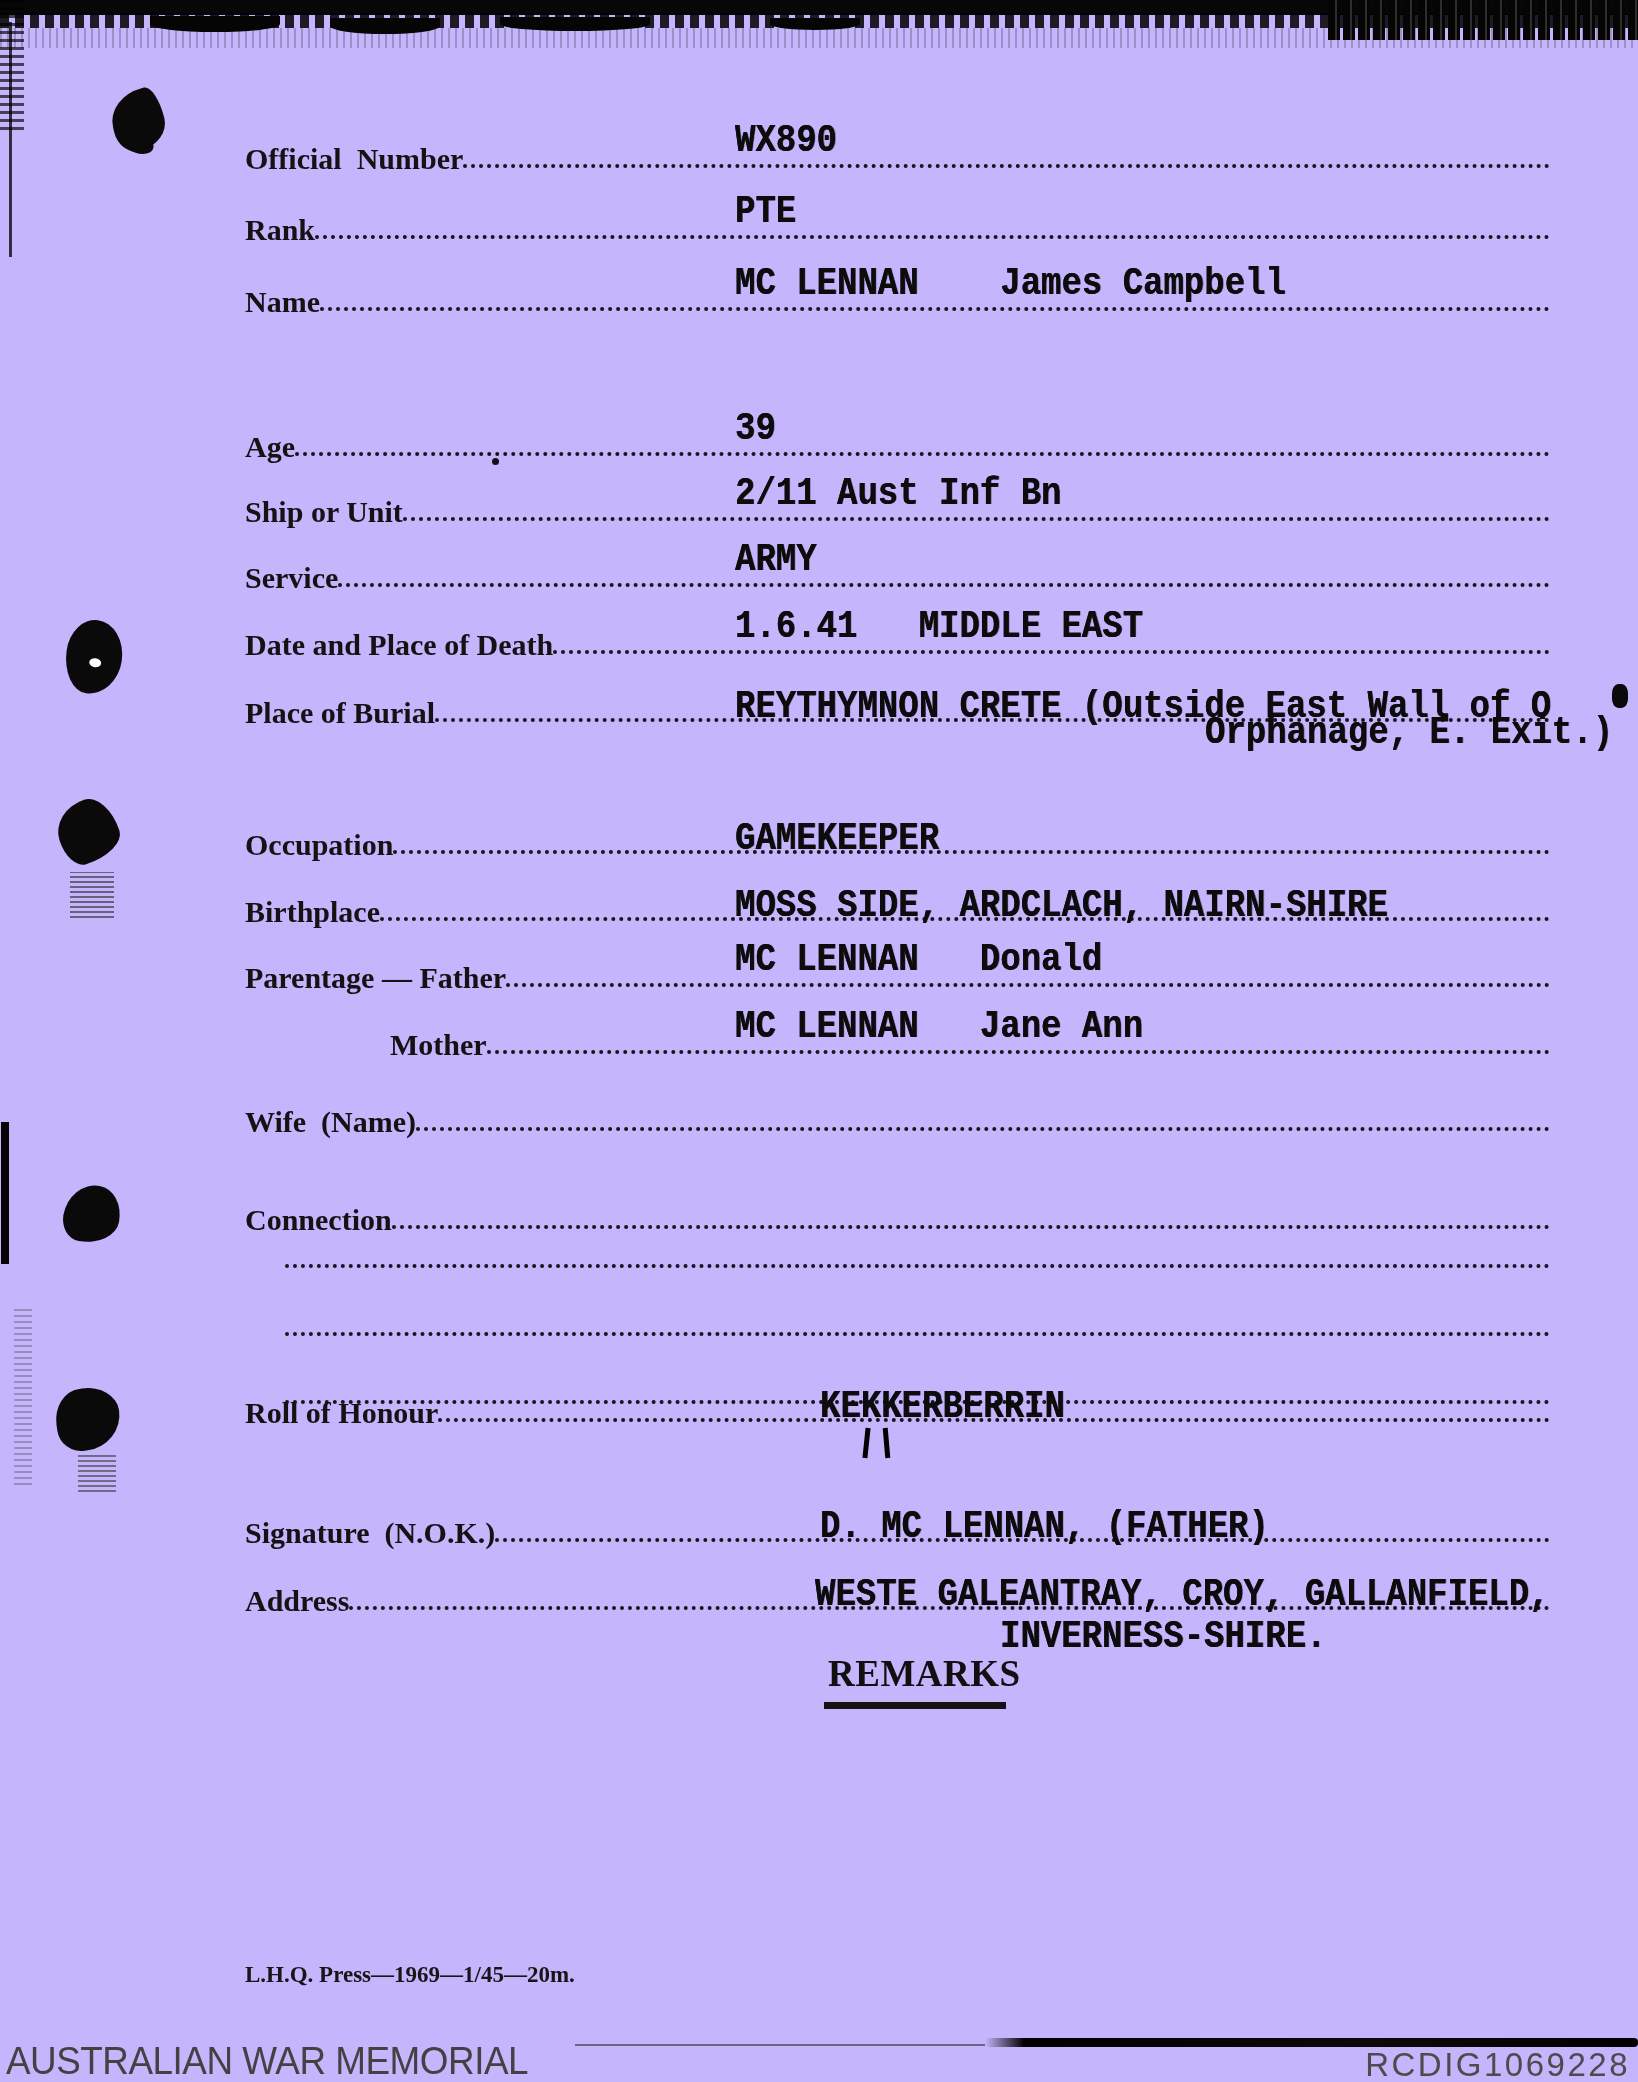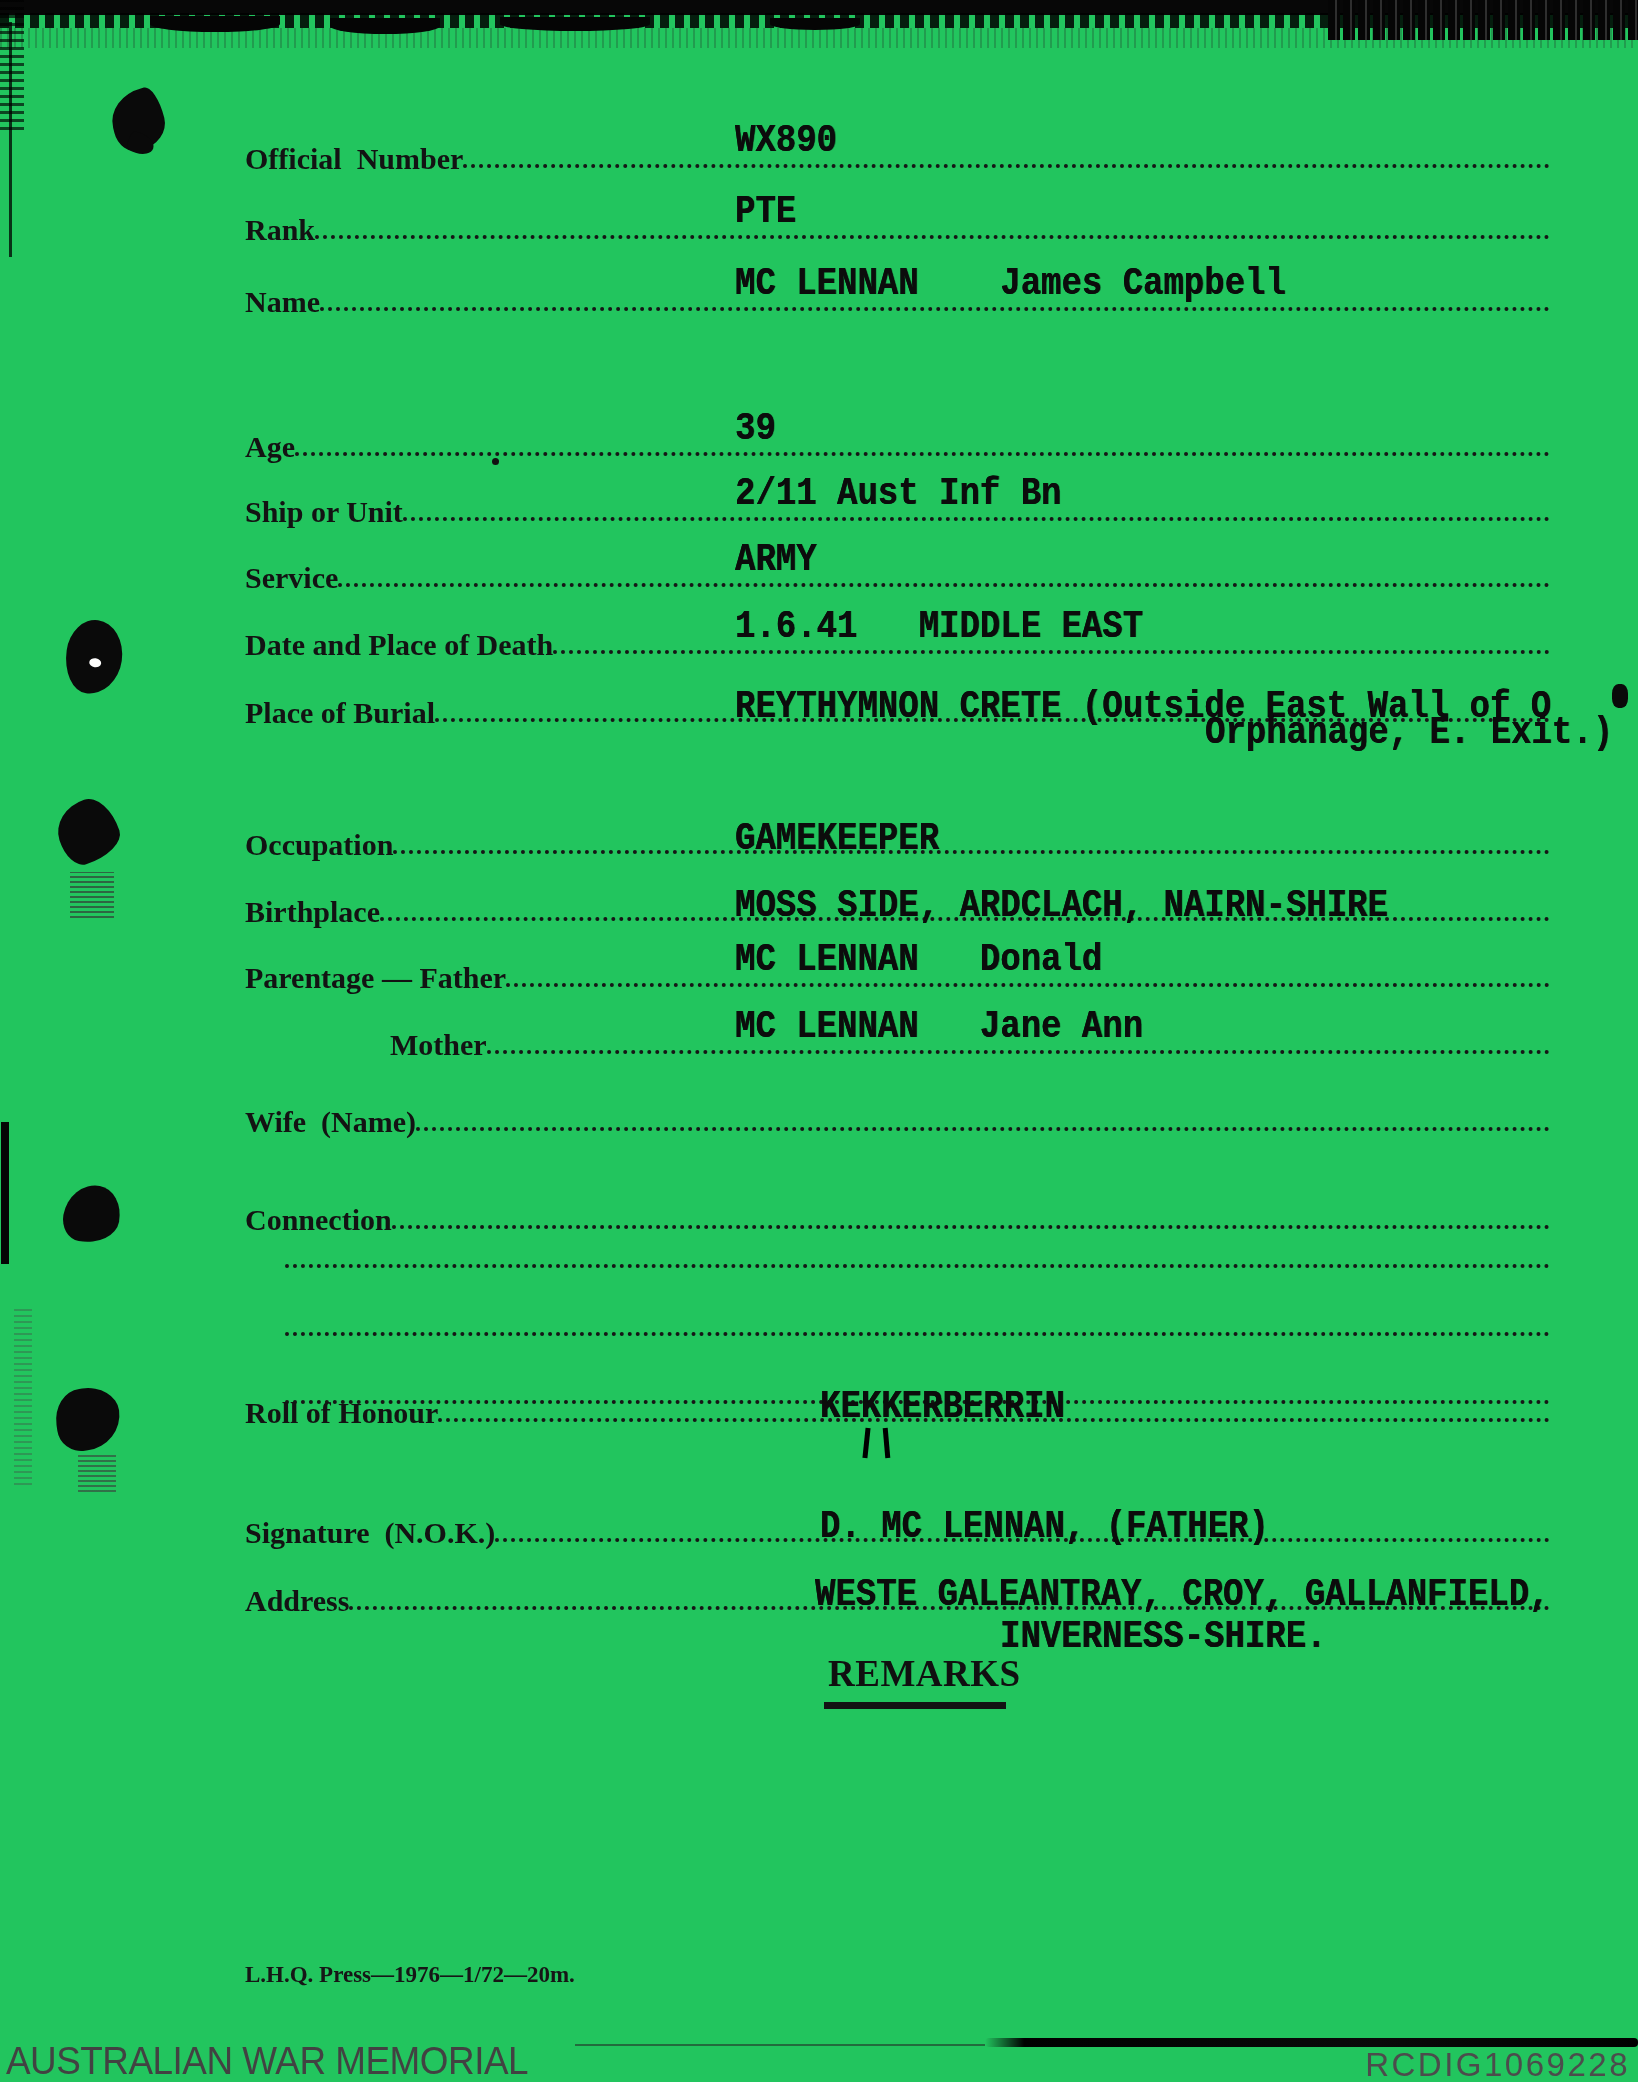--- a/index.html
+++ b/index.html
@@ -1,17 +1,17 @@
 <!DOCTYPE html>
 <html><head>
 <meta charset="utf-8">
 <style>
   html,body{margin:0;padding:0;background:#e8e8e6;}
   .page{
-    position:relative;width:1638px;height:2082px;background:#22c55e;
+    position:relative;width:1638px;height:2082px;background:#c4b5fd;
     overflow:hidden;font-family:"Liberation Serif",serif;
   }
   
   .art{position:absolute;}
   .top-bar1{left:0;right:0;top:0;height:15px;background:#070707;}
   .top-bar2{left:0;right:0;top:13px;height:15px;
     background:repeating-linear-gradient(90deg,#000 0 9px,transparent 9px 15px);opacity:.85;}
   .top-bar3{left:0;right:0;top:28px;height:20px;
     background:repeating-linear-gradient(90deg,#222 0 2px,transparent 2px 7px);opacity:.25;}
   .top-right-block{right:0;top:0;width:310px;height:40px;
@@ -203,18 +203,18 @@
   <div class="row" style="top:1572px">
     <span class="lbl">Address</span>
     <span class="leader"></span>
     <span class="val on-line" style="left:570px;">WESTE GALEANTRAY, CROY, GALLANFIELD,</span>
   </div>
   <span class="val2" style="left:1000px;top:1618px;">INVERNESS-SHIRE.</span>
 
   <div class="remarks">REMARKS</div>
   <div class="remarks-underline"></div>
 
-  <div class="print-note">L.H.Q.  Press—1976—1/72—20m.</div>
+  <div class="print-note">L.H.Q.  Press—1969—1/45—20m.</div>
 
   <div class="footer-left">AUSTRALIAN WAR MEMORIAL</div>
   <div class="footer-right">RCDIG1069228</div>
 
 </div>
 
 </body></html>

